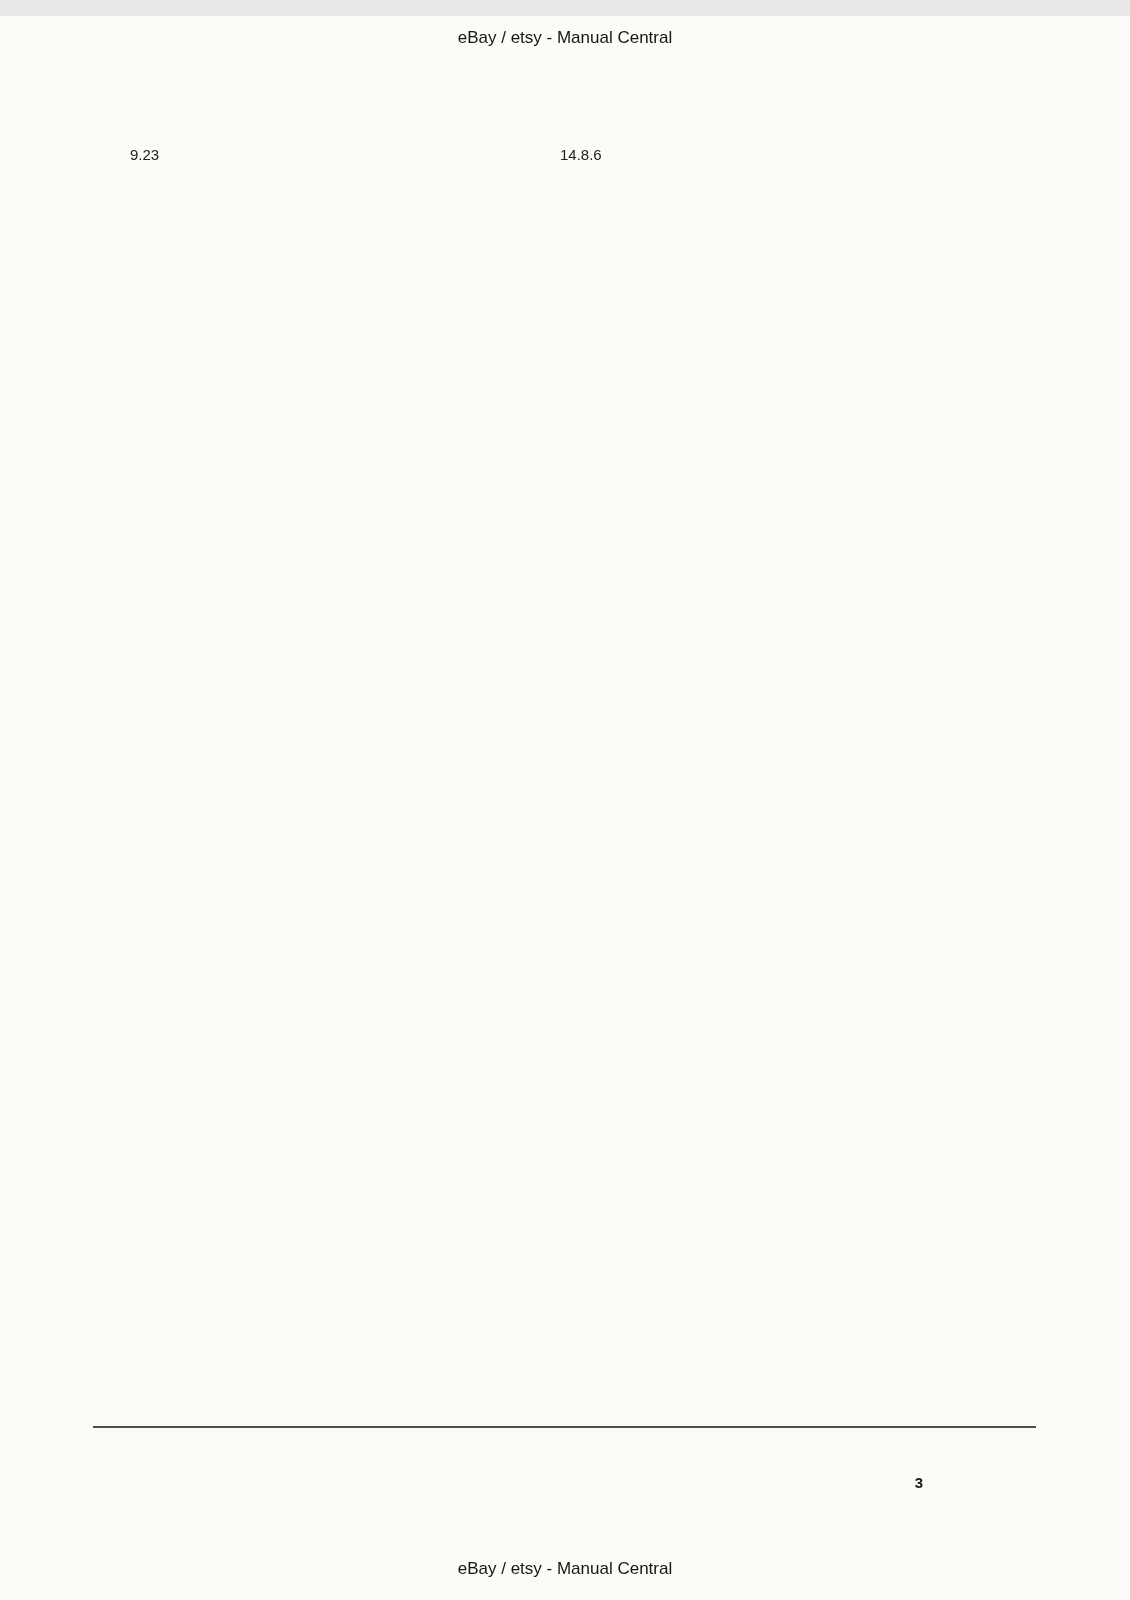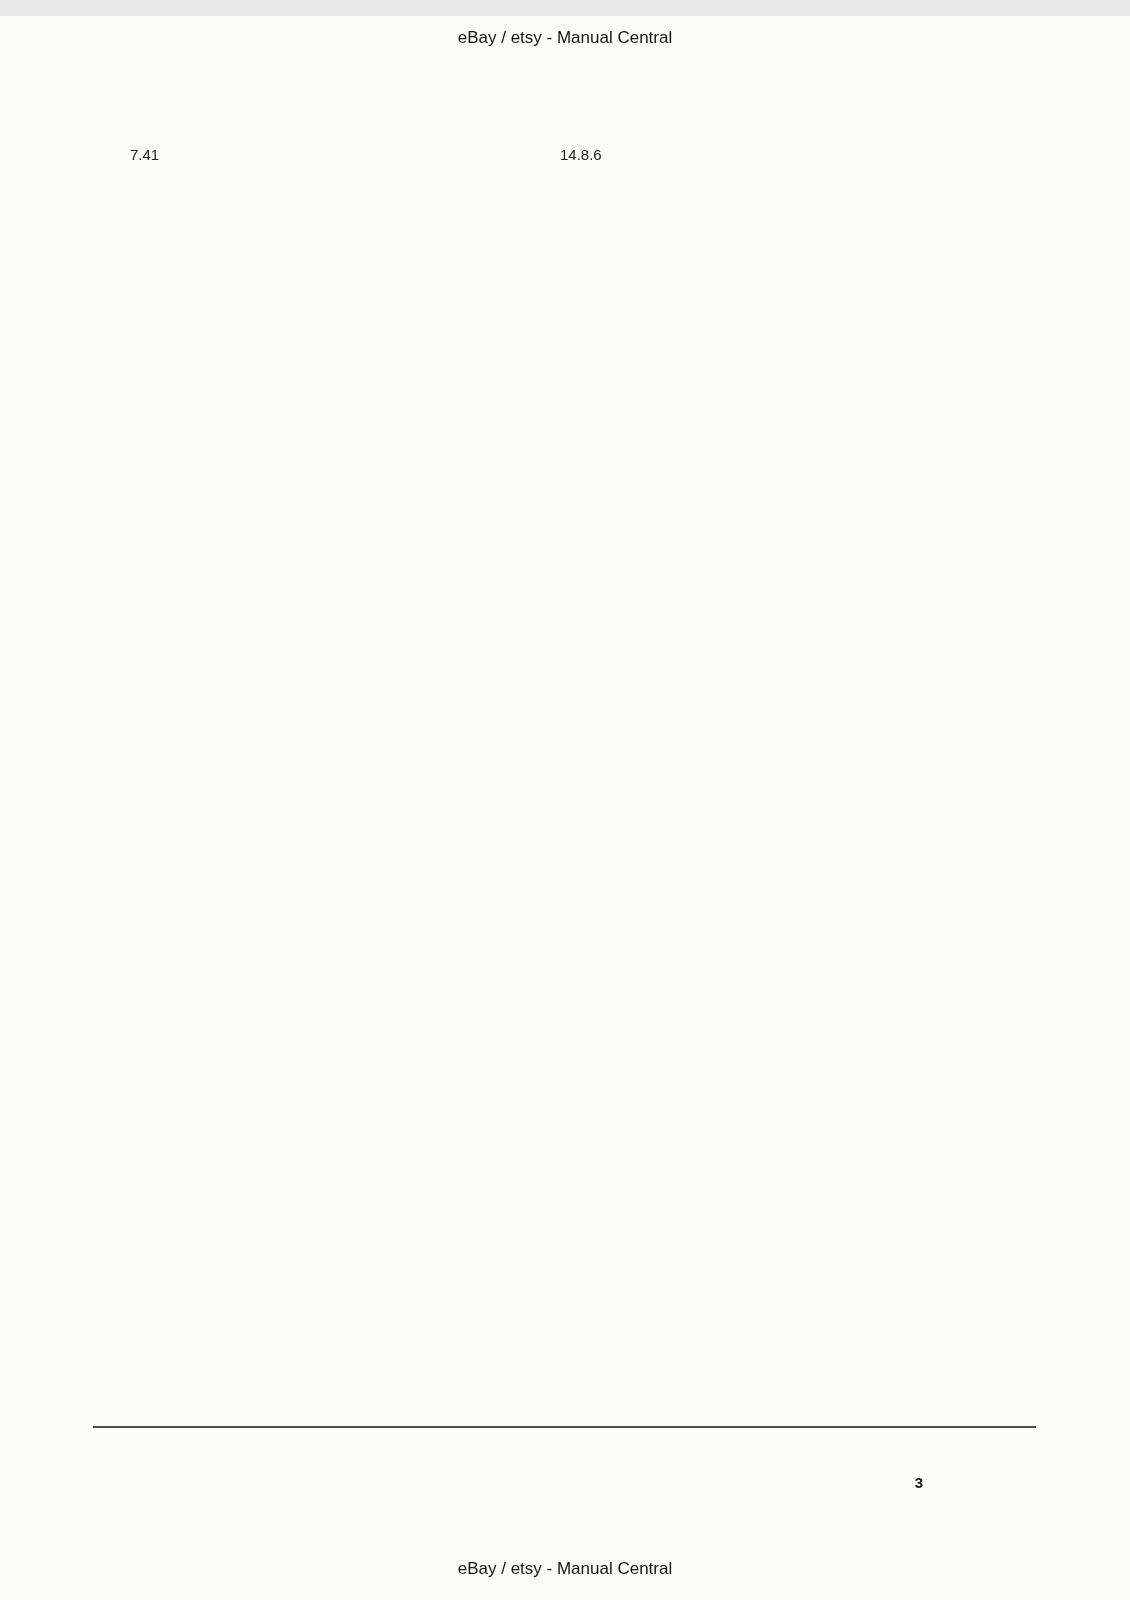--- a/index.html
+++ b/index.html
@@ -114,21 +114,21 @@
 <div class="page">
 
   <div class="header">
     <span>eBay / etsy - Manual Central</span>
   </div>
 
 
   <div class="toc">
     <div class="toc-col" id="toc-left">
         <div class="toc-row level2">
-          <span class="num">7.41</span>
+          <span class="num">9.23</span>
           <span class="title">Filling the damper with nitrogen</span>
           <span class="page">70</span>
         </div>
       </div>
     <div class="toc-col" id="toc-right">
         <div class="toc-row level3">
           <span class="num">14.8.6</span>
           <span class="title">Checking the chain tension</span>
           <span class="page">101</span>
         </div>

